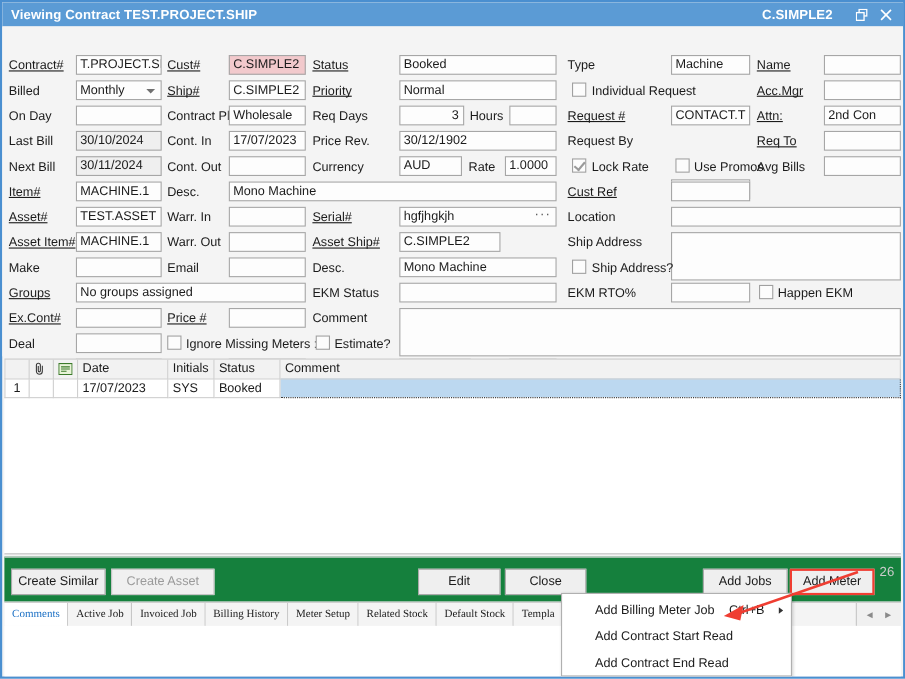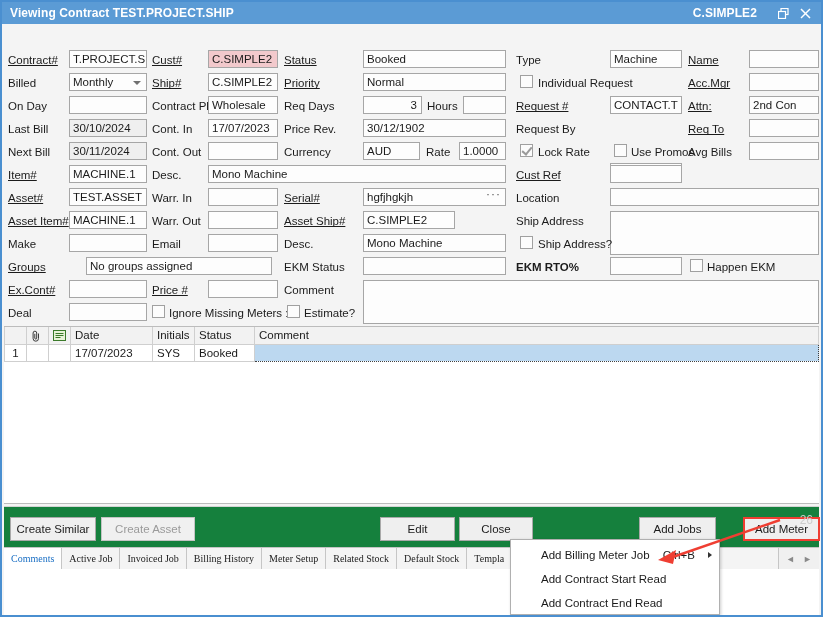--- a/index.html
+++ b/index.html
@@ -387,24 +387,24 @@
     <div class="lbl" style="left:6px;  top:213px;">Make</div>
     <div class="fld" style="left:67px; top:210px; width:78px;"></div>
     <div class="lbl" style="left:150px;top:213px;">Email</div>
     <div class="fld" style="left:206px;top:210px; width:70px;"></div>
     <div class="lbl" style="left:282px;top:213px;">Desc.</div>
     <div class="fld" style="left:361px;top:210px; width:143px;">Mono Machine</div>
     <div class="chk" style="left:518px;top:212px;"></div>
     <div class="lbl" style="left:536px;top:213px;">Ship Address?</div>
 
     <div class="lbl u" style="left:6px;  top:236px;">Groups</div>
-    <div class="fld" style="left:67px; top:233px; width:186px;margin-left:17px;">No groups assigned</div>
+    <div class="fld" style="left:67px; top:233px; width:209px;">No groups assigned</div>
     <div class="lbl" style="left:282px;top:236px;">EKM Status</div>
     <div class="fld" style="left:361px;top:233px; width:143px;"></div>
-    <div class="lbl" style="left:514px;top:236px;font-weight:bold;">EKM RTO%</div>
+    <div class="lbl" style="left:514px;top:236px;">EKM RTO%</div>
     <div class="fld" style="left:608px;top:233px; width:72px;"></div>
     <div class="chk" style="left:688px;top:235px;"></div>
     <div class="lbl" style="left:705px;top:236px;">Happen EKM</div>
 
     <div class="lbl u" style="left:6px;  top:259px;">Ex.Cont#</div>
     <div class="fld" style="left:67px; top:256px; width:78px;"></div>
     <div class="lbl u" style="left:150px;top:259px;">Price #</div>
     <div class="fld" style="left:206px;top:256px; width:70px;"></div>
     <div class="lbl" style="left:282px;top:259px;">Comment</div>
     <div class="fld multi" style="left:361px;top:256px; width:456px; height:44px;"></div>
@@ -463,21 +463,21 @@
       </tbody>
     </table>
   </div>
 
   <div class="btnbar">
     <div class="btn" style="left:6px;   width:86px;">Create Similar</div>
     <div class="btn disabled" style="left:97px;  width:94px;">Create Asset</div>
     <div class="btn" style="left:376px; width:75px;">Edit</div>
     <div class="btn" style="left:455px; width:74px;">Close</div>
     <div class="btn" style="left:635px; width:77px;">Add Jobs</div>
-    <div class="btn redring" style="left:714px; width:77px;margin-left:25px;">Add Meter</div>
+    <div class="btn redring" style="left:714px; width:77px;">Add Meter</div>
     <div class="badge26">26</div>
   </div>
 
   <div class="tabbar">
     <div class="tab active">Comments</div>
     <div class="tab">Active Job</div>
     <div class="tab">Invoiced Job</div>
     <div class="tab">Billing History</div>
     <div class="tab">Meter Setup</div>
     <div class="tab">Related Stock</div>

